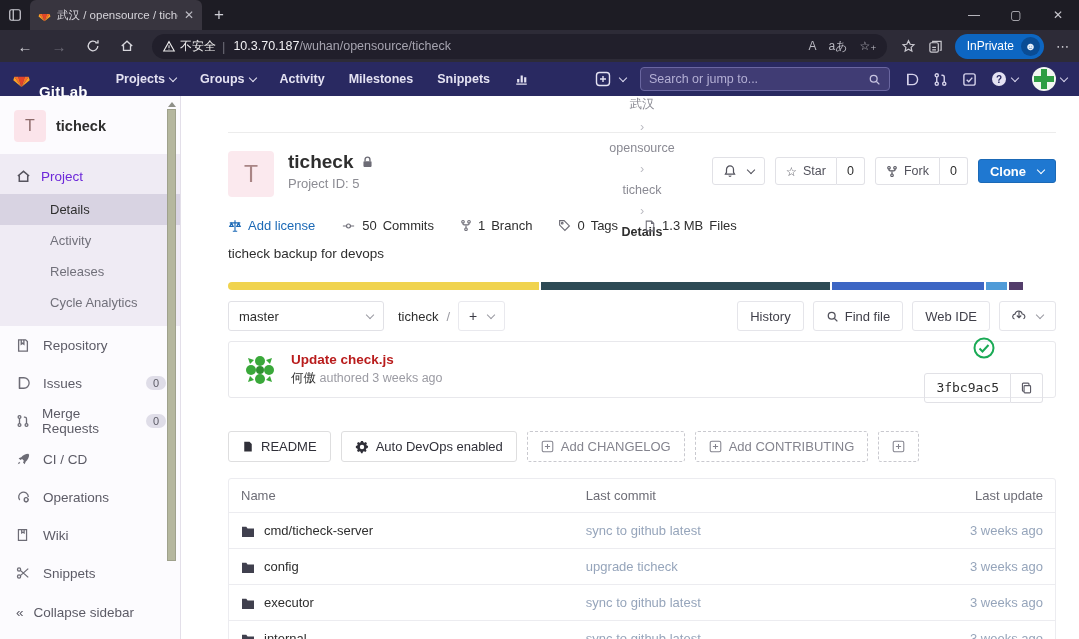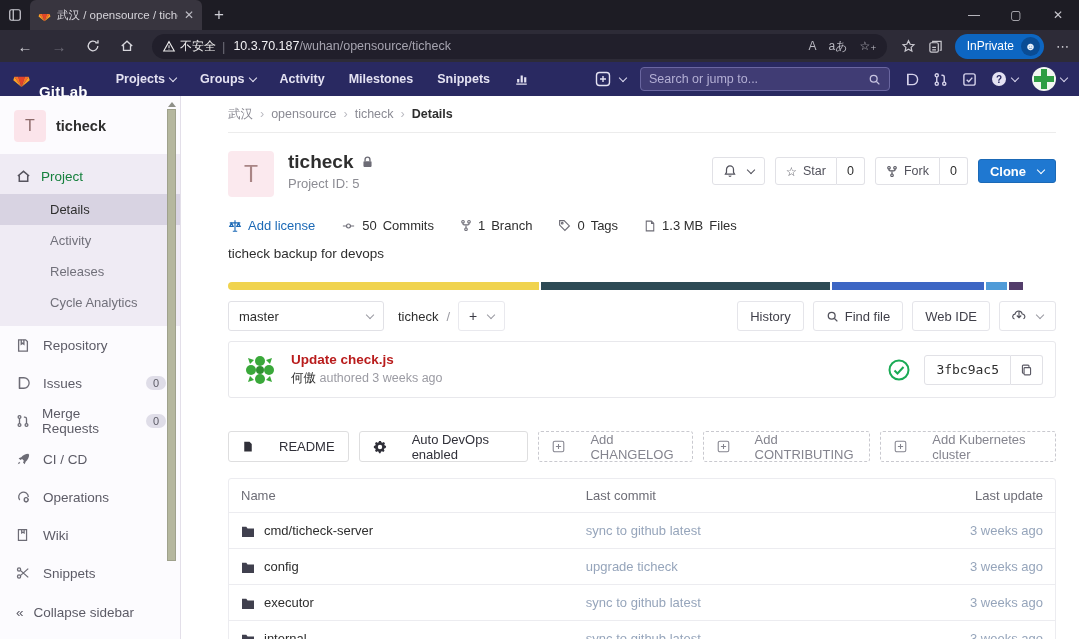--- a/index.html
+++ b/index.html
@@ -49,36 +49,36 @@
 
   
   .page { display:flex; height:543px; }
 
   
   .sidebar { width:181px; background:#fcfbfe; border-right:1px solid #e3dfe9; position:relative; flex-shrink:0; }
   .sb-head { display:flex; align-items:center; gap:10px; padding:14px 14px 12px 14px; }
   .sb-avatar { width:32px; height:32px; border-radius:4px; background:#fbe4ea; color:#8d6a6a; display:flex; align-items:center; justify-content:center; font-size:16px; }
   .sb-title { font-size:14.5px; font-weight:700; color:#2e2e2e; }
   .sb-section { background:#efebf4; padding:4px 0 8px 0; }
-  .sb-row { height:36px; display:flex; align-items:center; gap:10px; padding-left:16px; color:#15803d; font-size:13.5px; }
+  .sb-row { height:36px; display:flex; align-items:center; gap:10px; padding-left:16px; color:#6d28d9; font-size:13.5px; }
   .sb-row .ic { color:#56545e; }
   .sb-sub { height:31px; display:flex; align-items:center; padding-left:50px; color:#71707a; font-size:13px; }
   .sb-sub.active { background:#d8d3e2; color:#2e2e2e; }
   .sb-item { height:38px; display:flex; align-items:center; gap:11px; padding:0 14px 0 16px; color:#5c5b66; font-size:13.5px; }
   .sb-item .ic { color:#6d6c76; width:16px; }
   .sb-badge { margin-left:auto; background:#dfdde8; color:#5c5b66; border-radius:9px; font-size:11px; padding:1px 7px; }
   .sb-collapse { position:absolute; bottom:10px; left:0; right:0; height:34px; display:flex; align-items:center; gap:10px; padding-left:16px; color:#5c5b66; font-size:13.5px; }
   .sb-scroll { position:absolute; top:6px; right:3px; width:11px; bottom:62px; }
   .sb-scroll .arrow { width:0; height:0; margin:0 auto 2px; border-left:4px solid transparent; border-right:4px solid transparent; border-bottom:5px solid #8f9089; }
   .sb-scroll .thumb { width:9px; margin:0 auto; height:452px; background:#b5b79e; border:1px solid #9fa18c; }
 
   
   .main { flex:1; background:#fff; overflow:hidden; }
   .container { margin:0 23px 0 47px; }
-  .breadcrumb { height:37px; display:flex; align-items:center; gap:7px; font-size:12.5px; color:#8a8a93; border-bottom:1px solid #ececec; }
+  .breadcrumb { height:37px; display:flex; align-items:center; gap:7px; font-size:12.5px; color:#8a8a93; border-bottom:1px solid #ececec;flex-direction:column; }
   .breadcrumb .sep { color:#b9b9c0; }
   .breadcrumb .current { color:#2e2e2e; font-weight:700; }
 
   .proj-head { margin-top:18px; display:flex; align-items:flex-start; }
   .proj-avatar { width:46px; height:46px; border-radius:4px; background:#fbe9ee; color:#a98585; display:flex; align-items:center; justify-content:center; font-size:23px; }
   .proj-meta { margin-left:14px; }
   .proj-name { font-size:19px; font-weight:700; color:#2e2e2e; display:flex; align-items:center; gap:8px; }
   .proj-id { font-size:13px; color:#8c8c93; margin-top:3px; }
   .proj-actions { margin-left:auto; display:flex; align-items:center; gap:10px; margin-top:6px; }
   .btn { height:28px; border:1px solid #e1e1e6; border-radius:3px; background:#fff; display:flex; align-items:center; gap:6px; padding:0 10px; font-size:12.5px; color:#52525c; }
@@ -106,27 +106,27 @@
   .crumb-slash { margin:0 8px; color:#9a9aa2; }
   .btn-plus { height:30px; border:1px solid #e9e9ee; border-radius:3px; display:flex; align-items:center; gap:6px; padding:0 10px; color:#3a3a44; font-size:14px; }
   .branch-right { margin-left:auto; display:flex; align-items:center; gap:9px; }
   .btn30 { height:30px; border:1px solid #e5e5ea; border-radius:3px; background:#fff; display:flex; align-items:center; gap:6px; padding:0 12px; font-size:13px; color:#3f3f49; }
 
   .commit-box { margin-top:10px; border:1px solid #e8e8ec; border-radius:3px; height:57px; display:flex; align-items:center; padding:0 12px; }
   .commit-texts { margin-left:12px; }
   .commit-msg { font-size:13.5px; font-weight:700; color:#b91c1c; }
   .commit-meta { font-size:12.5px; color:#9b9ba3; margin-top:3px; }
   .commit-meta .author { color:#2e2e2e; }
-  .commit-right { margin-left:auto; display:flex; align-items:center; gap:14px; }
+  .commit-right { margin-left:auto; display:flex; align-items:center; gap:14px;flex-direction:column; }
   .sha-group { display:flex; height:30px; }
   .sha { border:1px solid #e1e1e6; border-radius:3px 0 0 3px; display:flex; align-items:center; padding:0 11px; font-family:"DejaVu Sans Mono","Liberation Mono",monospace; font-size:13px; color:#2e2e2e; }
   .copy-btn { border:1px solid #e1e1e6; border-left:none; border-radius:0 3px 3px 0; width:32px; display:flex; align-items:center; justify-content:center; color:#5c5b66; }
 
   .file-actions { margin-top:33px; display:flex; gap:10px; }
-  .fa-btn { height:31px; border:1px solid #dededf; border-radius:3px; display:flex; align-items:center; gap:25px; padding:0 13px; font-size:13px; color:#303039; background:#fff; }
+  .fa-btn { height:31px; border:1px solid #dededf; border-radius:3px; display:flex; align-items:center; gap:7px; padding:0 13px; font-size:13px; color:#303039; background:#fff; }
   .fa-btn.dashed { border-style:dashed; border-color:#c9c9cf; color:#84848e; }
 
   .file-table { margin-top:16px; border:1px solid #ececf0; border-radius:3px 3px 0 0; }
   .ft-row { display:flex; align-items:center; height:36px; padding:0 12px; border-top:1px solid #ececf0; }
   .ft-row:first-child { border-top:none; height:33px; }
   .ft-head { color:#6d6d76; font-size:12.5px; }
   .col-name { flex:0 0 43%; display:flex; align-items:center; gap:9px; font-size:13px; color:#2e2e2e; }
   .col-commit { flex:1; font-size:13px; color:#96a5bb; }
   .col-update { flex:0 0 110px; text-align:right; font-size:13px; color:#96a5bb; }
   .folder { color:#40404e; }
@@ -647,21 +647,20 @@
           </span>
           <span>Add CONTRIBUTING</span>
         </div>
         <div class="fa-btn dashed">
           <span>
             <svg width="13" height="13" viewBox="0 0 16 16" fill="none" stroke="currentColor" stroke-width="1.3">
                 <rect x="1.5" y="1.5" width="13" height="13" rx="2"></rect>
                 <path d="M8 4.8v6.4M4.8 8h6.4"></path>
               </svg>
           </span>
-          <span>Add Kubernetes cluster</span>
         </div>
       </div>
 
       <div class="file-table">
         <div class="ft-row ft-head">
           <div class="col-name" style="color:#6d6d76">Name</div>
           <div class="col-commit" style="color:#6d6d76">Last commit</div>
           <div class="col-update" style="color:#6d6d76">Last update</div>
         </div>
         <div class="ft-row">

